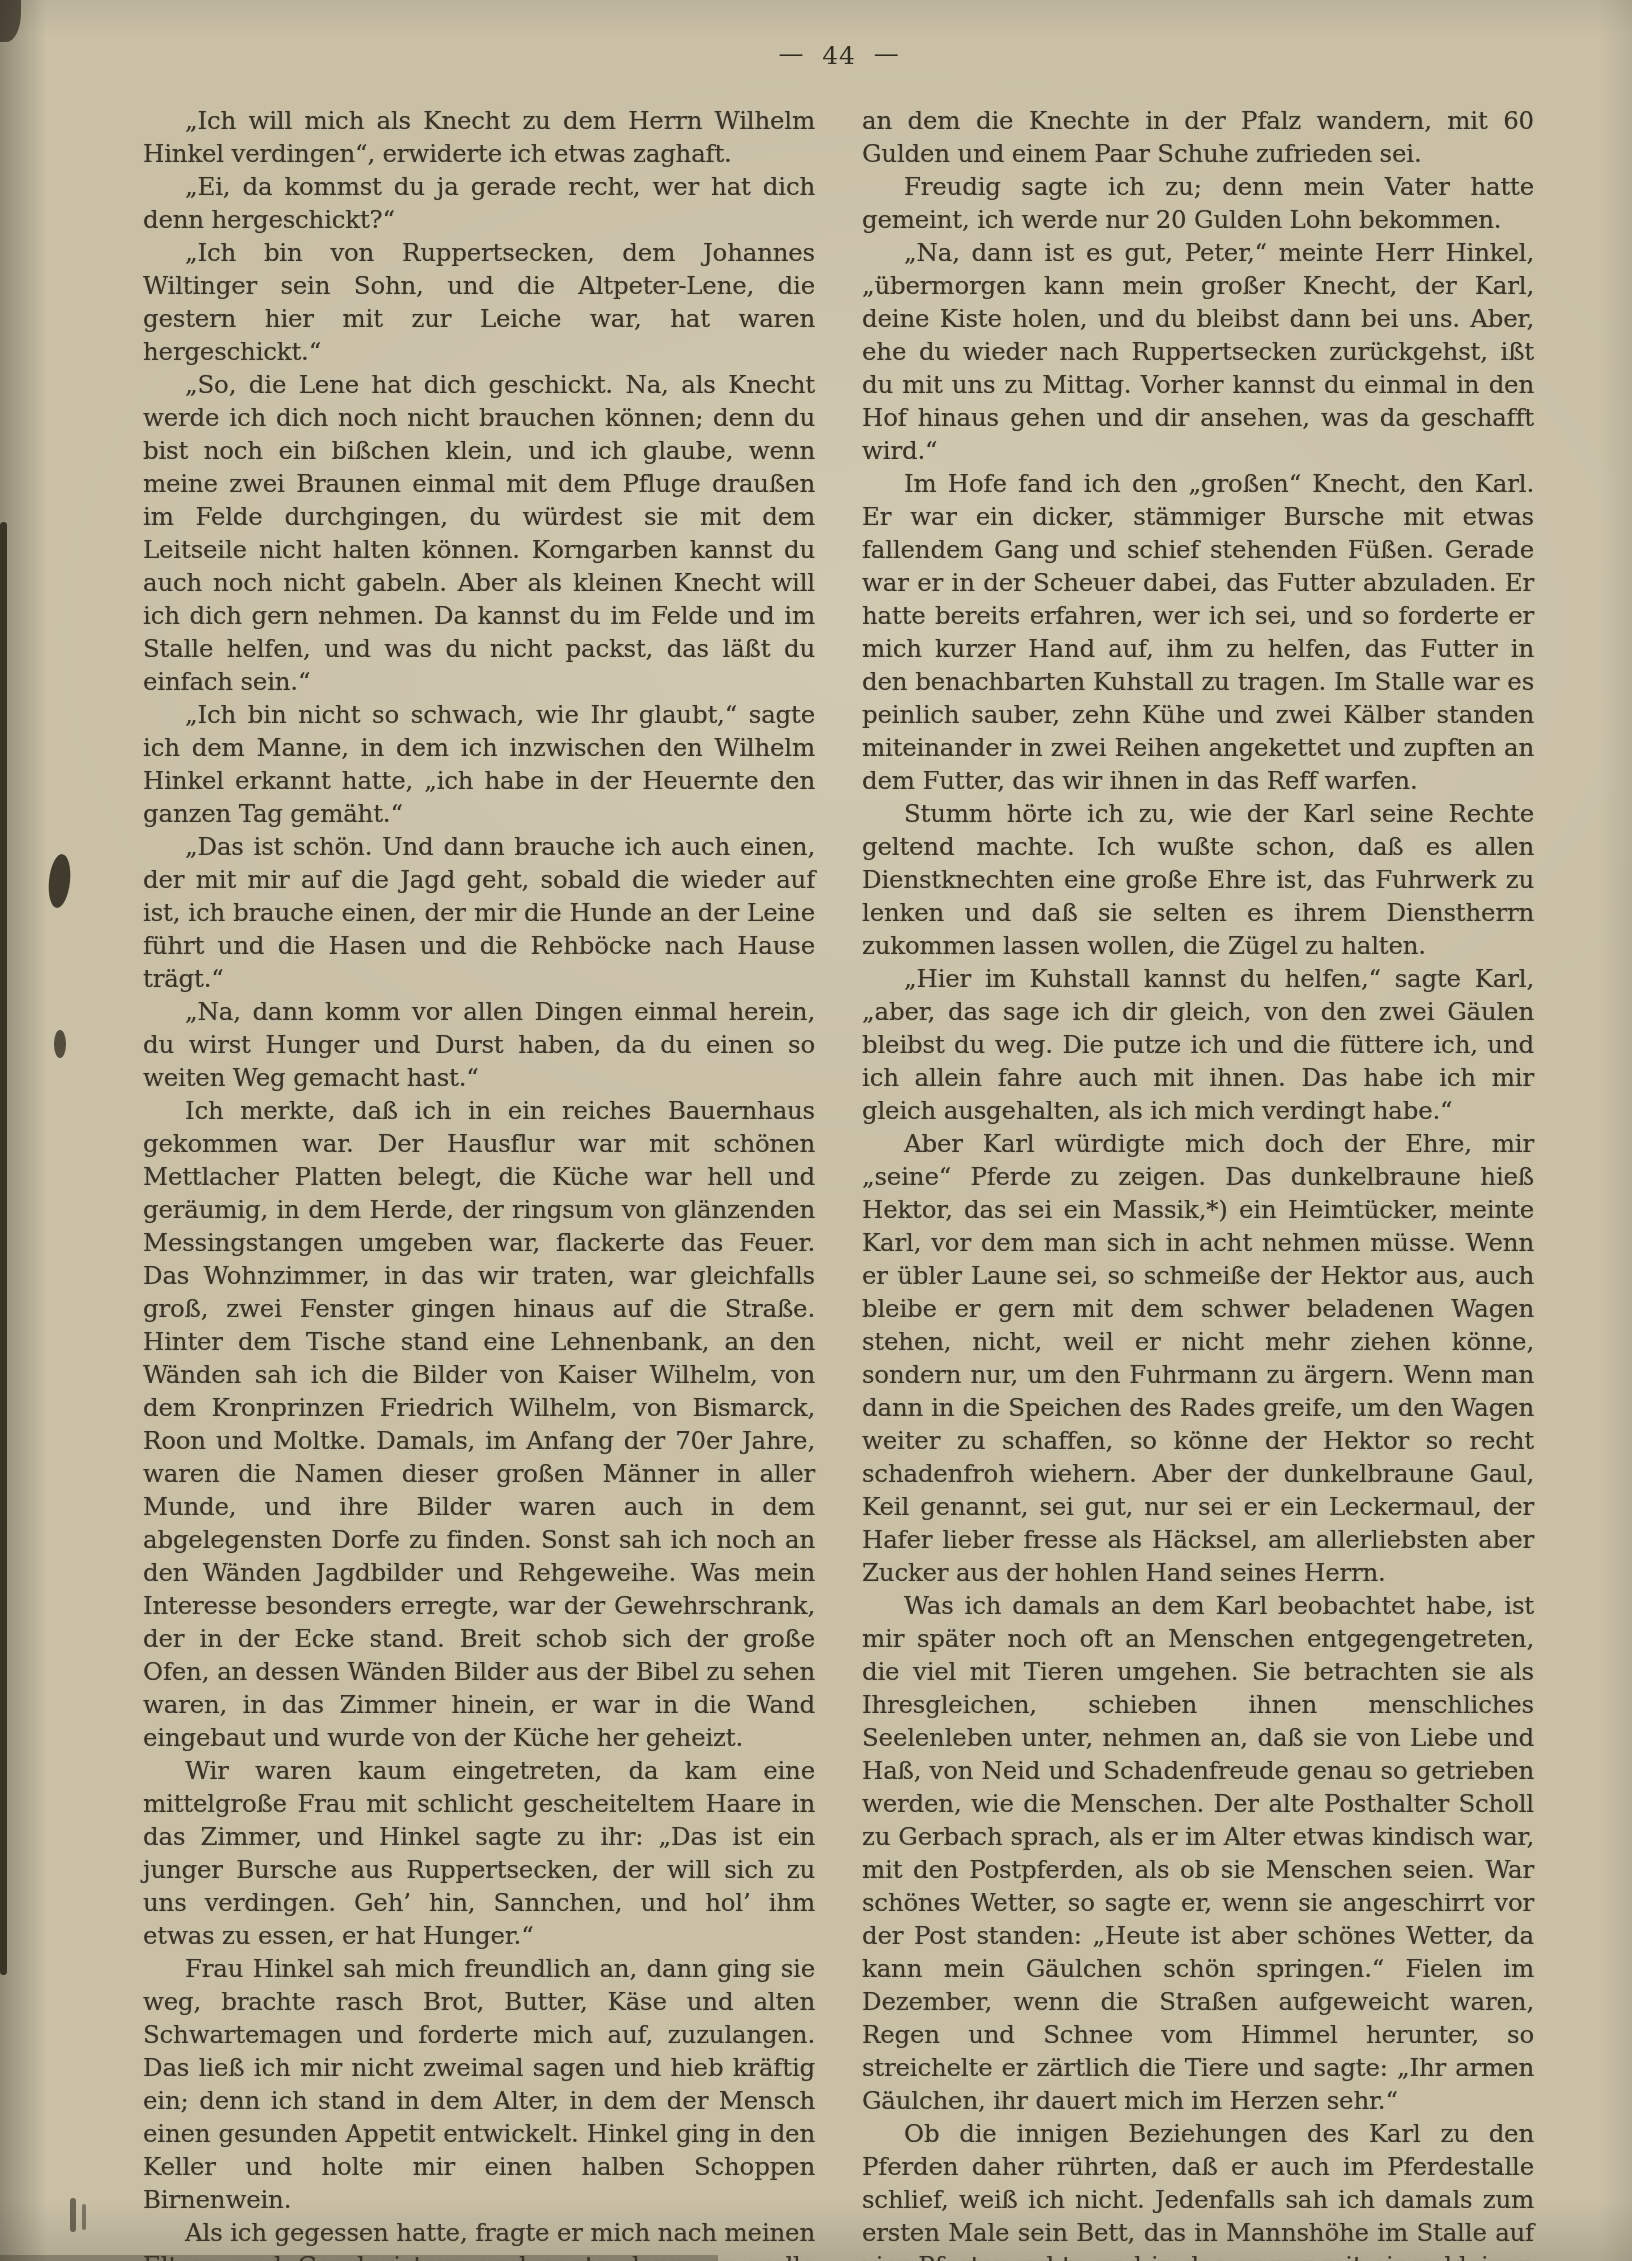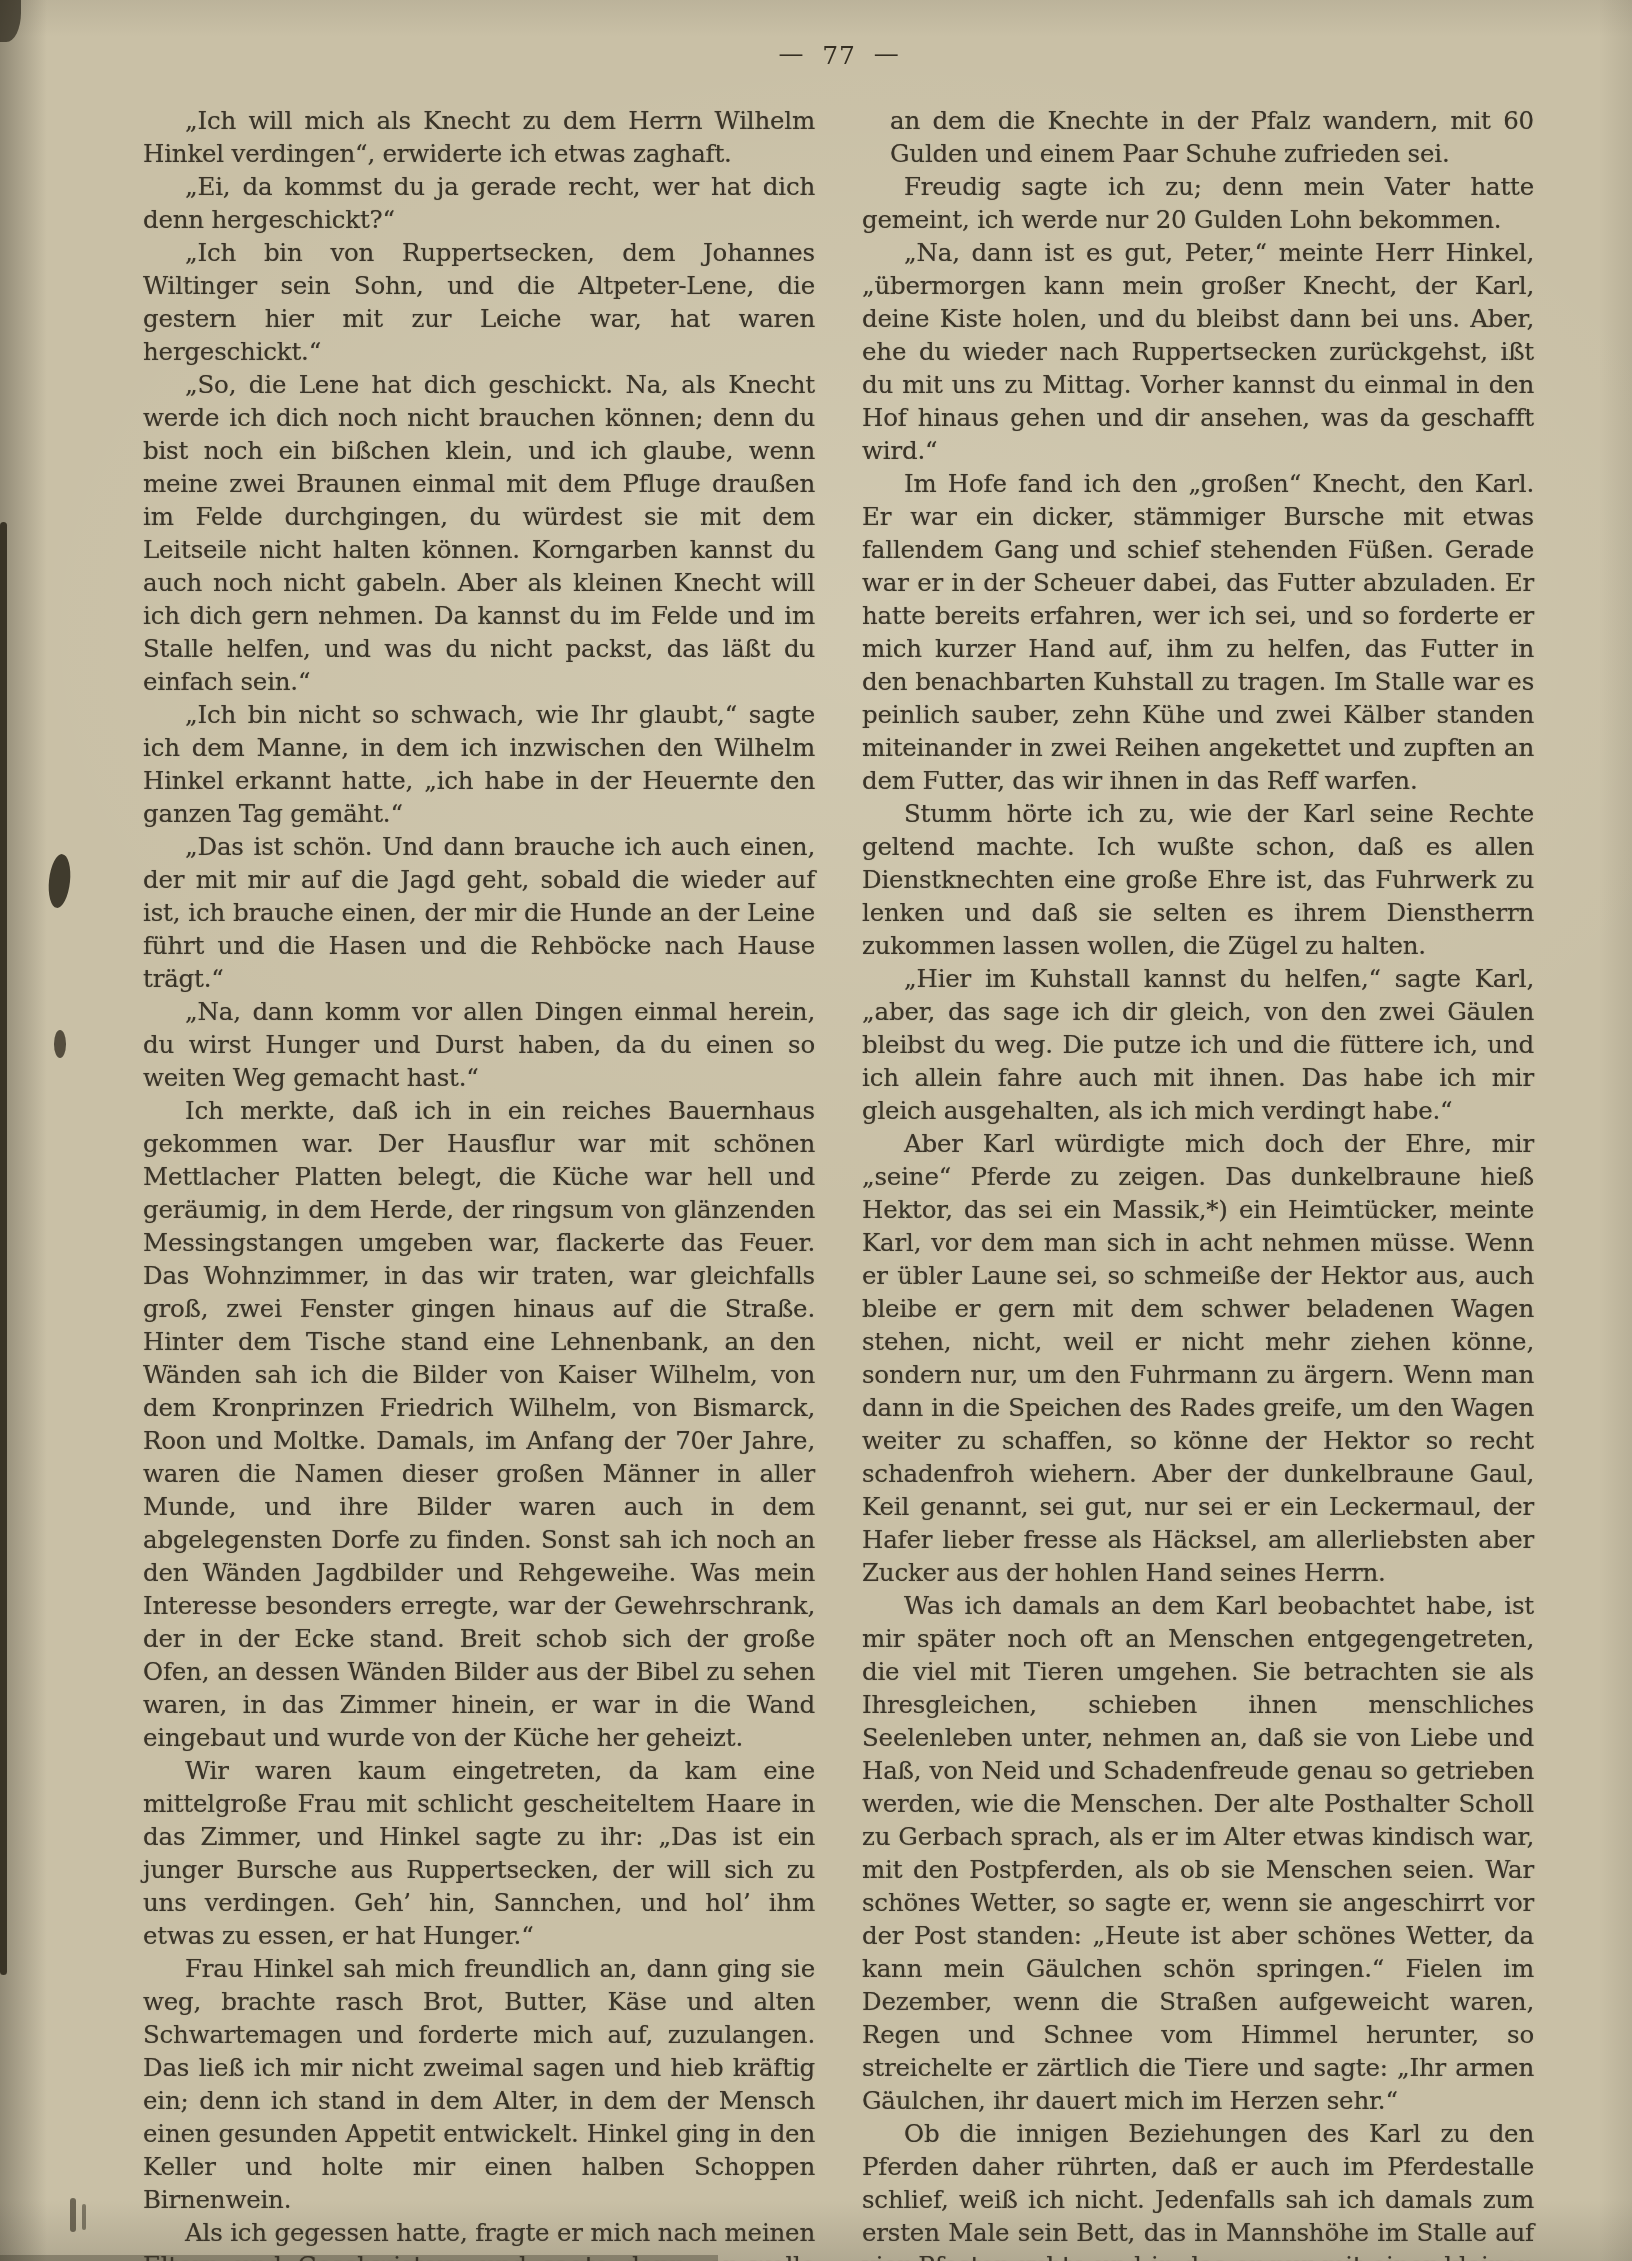--- a/index.html
+++ b/index.html
@@ -58,39 +58,39 @@
     letter-spacing: -0.2px;
     hyphens: auto;
     -webkit-hyphens: auto;
   }
   .column p {
     margin: 0;
     text-indent: 42px;
     text-shadow: 0 0 0.8px rgba(52,46,36,.55);
   }
   
-  .para-wrap-right p:first-child { text-indent: 0; margin-left: 28px; }
+  .para-wrap-right p:first-child { text-indent: 0; }
 </style>
 </head>
 <body>
 
 <div class="paper-shading"></div>
 
 <div class="artifact a-corner"></div>
 <div class="artifact a-edgeline"></div>
 <div class="artifact a-blob1"></div>
 <div class="artifact a-blob2"></div>
 <div class="artifact a-stroke1"></div>
 <div class="artifact a-stroke2"></div>
 <div class="artifact a-bottom"></div>
 
 <div class="content">
 
   <div class="page-header">
-    <span class="dash">—</span><span class="num">77</span><span class="dash">—</span>
+    <span class="dash">—</span><span class="num">44</span><span class="dash">—</span>
   </div>
 
   <div class="columns">
 
     <div class="column para-wrap-left">
         <p>„Ich will mich als Knecht zu dem Herrn Wilhelm Hinkel verdingen“, erwiderte ich etwas zaghaft.</p>
         <p>„Ei, da kommst du ja gerade recht, wer hat dich denn hergeschickt?“</p>
         <p>„Ich bin von Ruppertsecken, dem Johannes Wiltinger sein Sohn, und die Altpeter-Lene, die gestern hier mit zur Leiche war, hat waren hergeschickt.“</p>
         <p>„So, die Lene hat dich geschickt. Na, als Knecht werde ich dich noch nicht brauchen können; denn du bist noch ein bißchen klein, und ich glaube, wenn meine zwei Braunen einmal mit dem Pfluge draußen im Felde durchgingen, du würdest sie mit dem Leitseile nicht halten können. Korngarben kannst du auch noch nicht gabeln. Aber als kleinen Knecht will ich dich gern nehmen. Da kannst du im Felde und im Stalle helfen, und was du nicht packst, das läßt du einfach sein.“</p>
         <p>„Ich bin nicht so schwach, wie Ihr glaubt,“ sagte ich dem Manne, in dem ich inzwischen den Wilhelm Hinkel erkannt hatte, „ich habe in der Heuernte den ganzen Tag gemäht.“</p>

